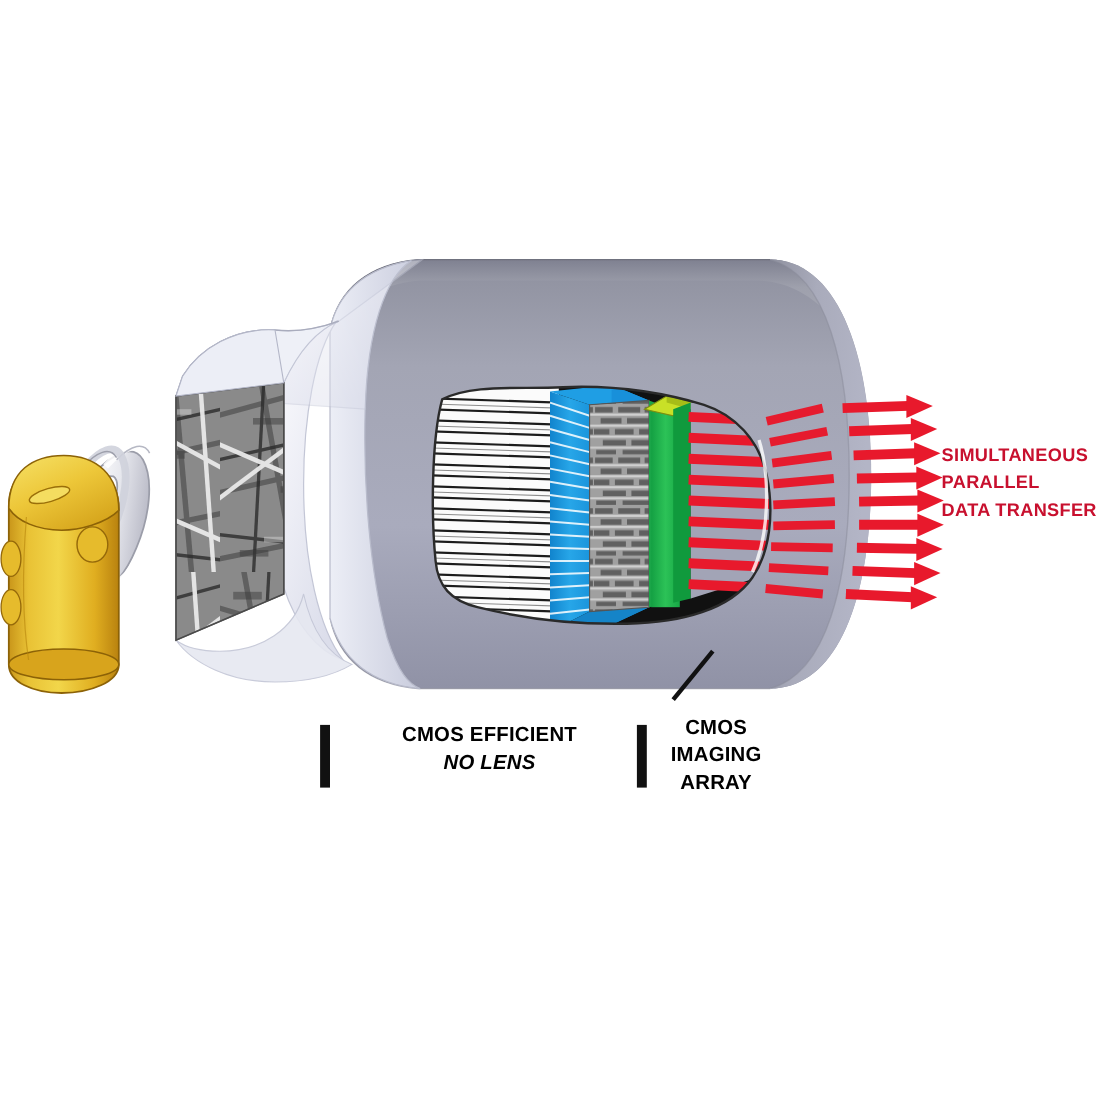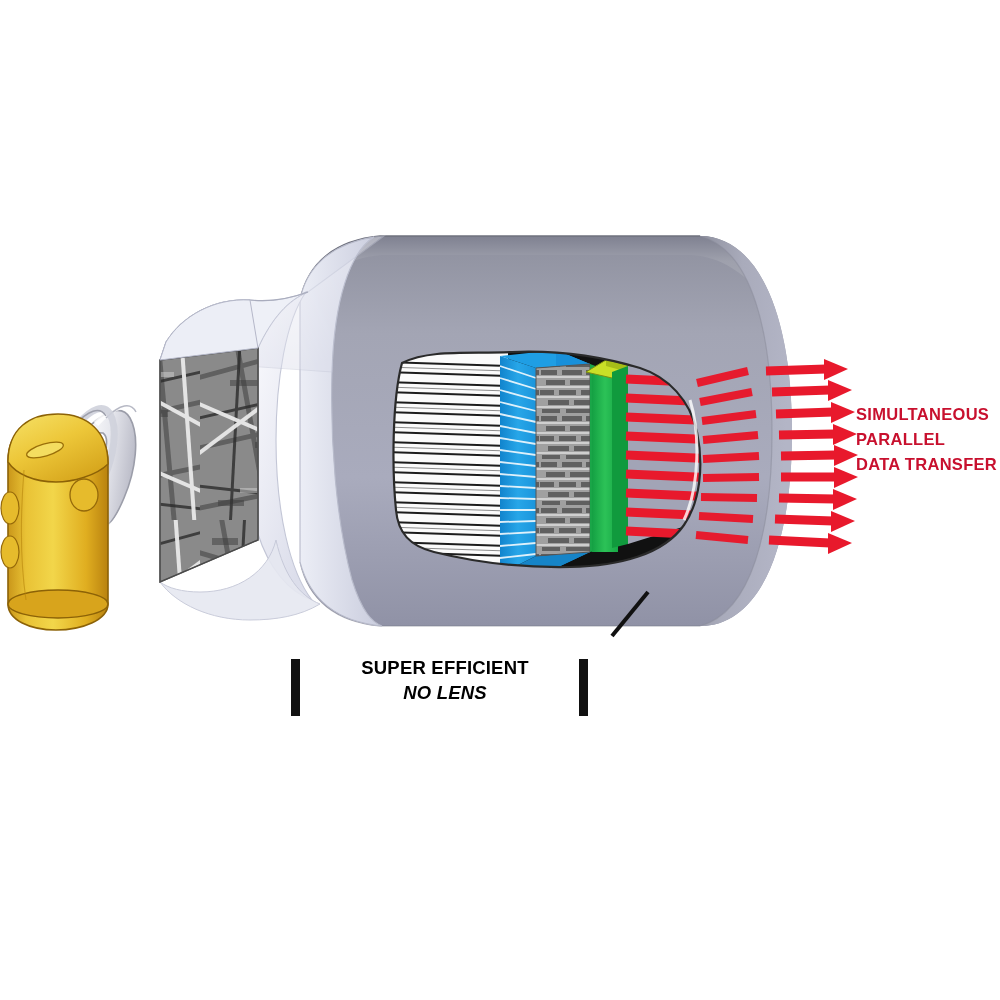--- a/index.html
+++ b/index.html
@@ -398,24 +398,29 @@
     </g>
 
     <g>
       <rect x="291" y="659" width="9" height="57" fill="#111111"></rect>
       <rect x="579" y="659" width="9" height="57" fill="#111111"></rect>
       <path d="M612 636 L648 592" stroke="#111111" stroke-width="4" fill="none"></path>
     </g>
   </svg>
 
   <div class="lbl" id="lbl-coupling">
-    <span class="ln">SUPER EFFICIENT</span>
+    <span class="ln">CMOS EFFICIENT</span>
     <span class="ln ital">NO LENS</span>
   </div>
 
+  <div class="lbl" id="lbl-cmos">
+    <span class="ln">CMOS</span>
+    <span class="ln">IMAGING</span>
+    <span class="ln">ARRAY</span>
+  </div>
 
   <div class="redlbl" id="lbl-sim">
     <span class="ln">SIMULTANEOUS</span>
     <span class="ln">PARALLEL</span>
     <span class="ln">DATA TRANSFER</span>
   </div>
 
 </div>
 
 </body></html>

